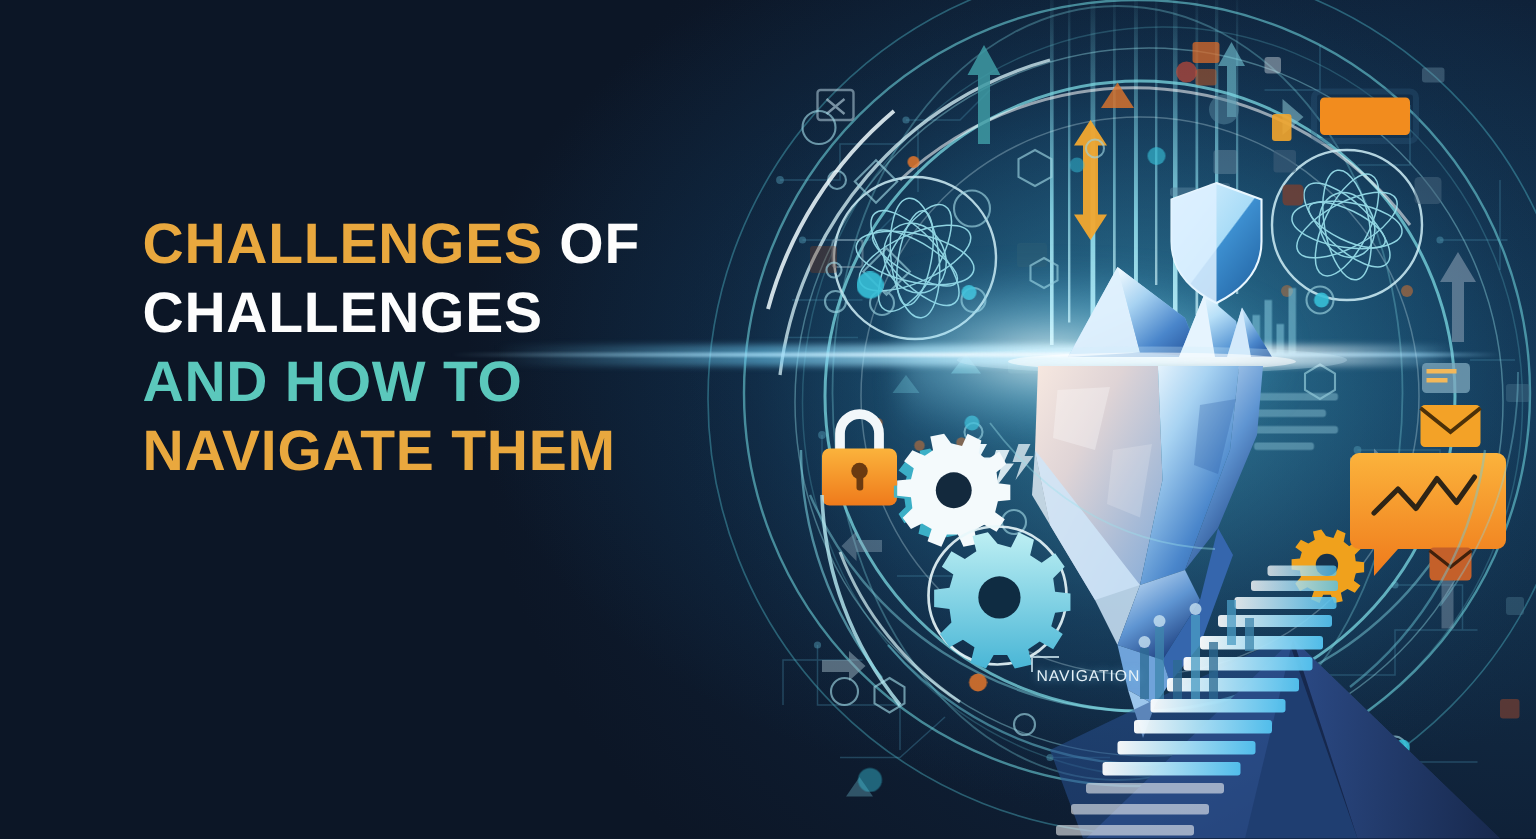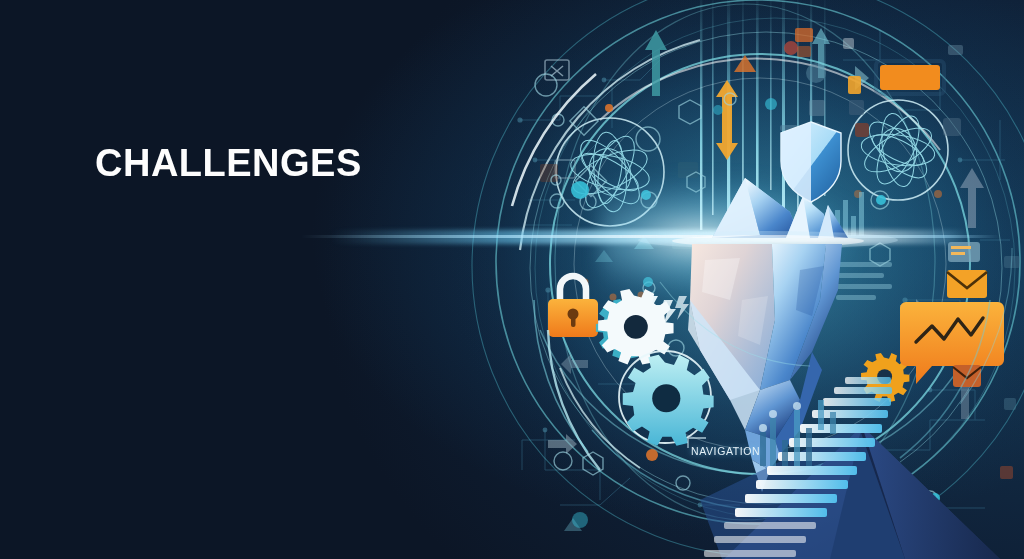--- a/index.html
+++ b/index.html
@@ -500,16 +500,21 @@
       <path d="M990 300 A238 238 0 0 1 900 458" stroke="#6fcbdc" stroke-width="1.6" opacity="0.45"></path>
       <path d="M1012 248 A256 256 0 0 1 960 404" stroke="#86dae8" stroke-width="1.2" opacity="0.35"></path>
       <path d="M512 206 A262 262 0 0 1 596 74" stroke="#f0fbff" stroke-width="2.6" opacity="0.85"></path>
       <path d="M660 282 q60 80 150 84" stroke="#9ce0ec" stroke-width="1.2" opacity="0.4"></path>
     </g>
   </svg>
 
   <div class="tag-navigation">NAVIGATION</div>
 
   <div id="headline">
+    <div class="hl-line">
+      <span class="c-gold">CHALLENGES</span><span>&nbsp;</span><span class="c-white">OF</span>
+    </div>
     <div class="hl-line c-white">CHALLENGES</div>
+    <div class="hl-line c-teal">AND HOW TO</div>
+    <div class="hl-line c-gold">NAVIGATE THEM</div>
   </div>
 
 </div>
 
 </body></html>

